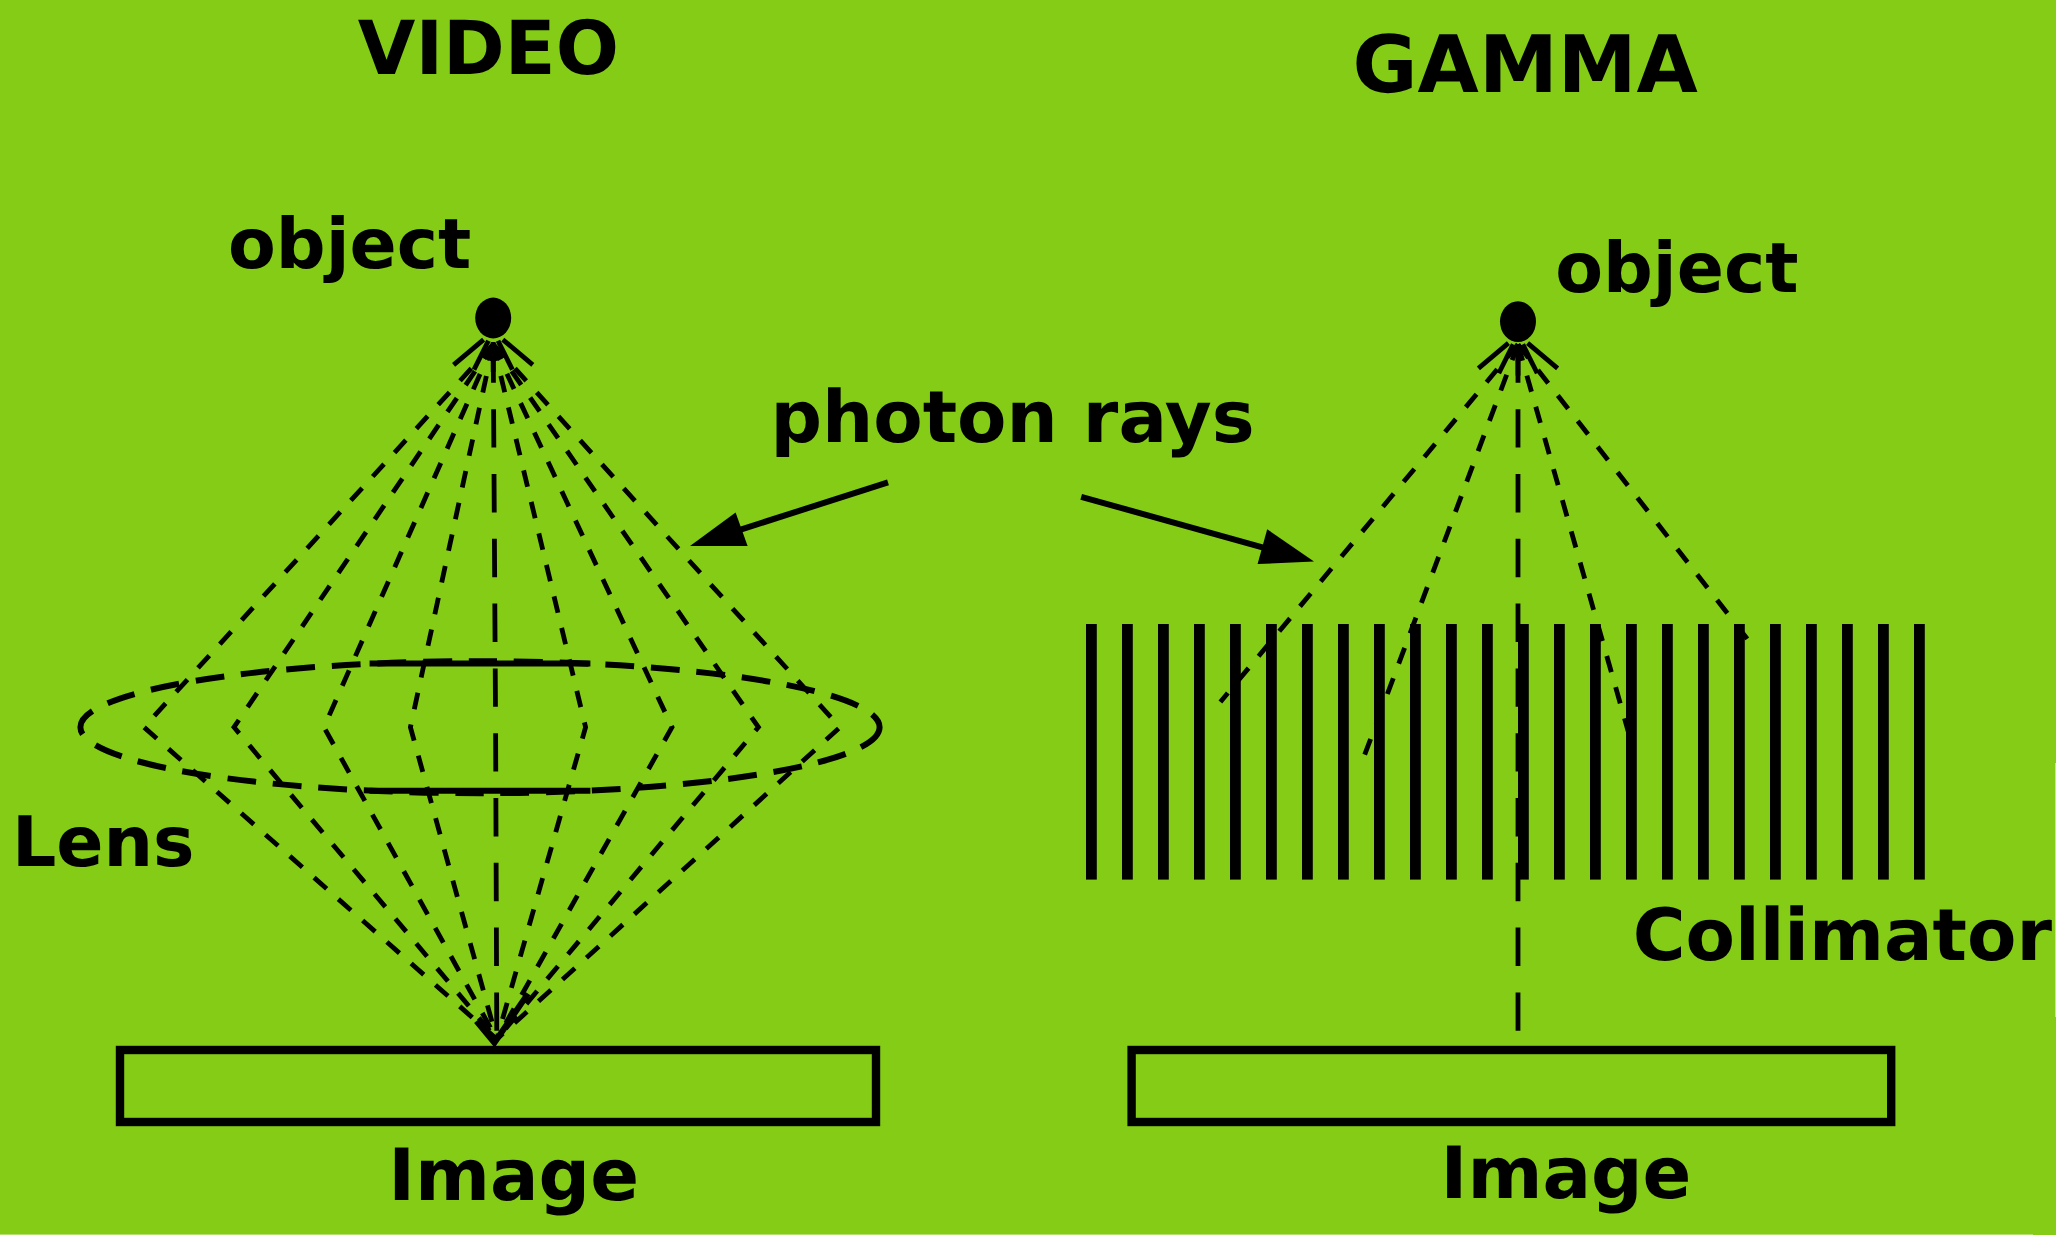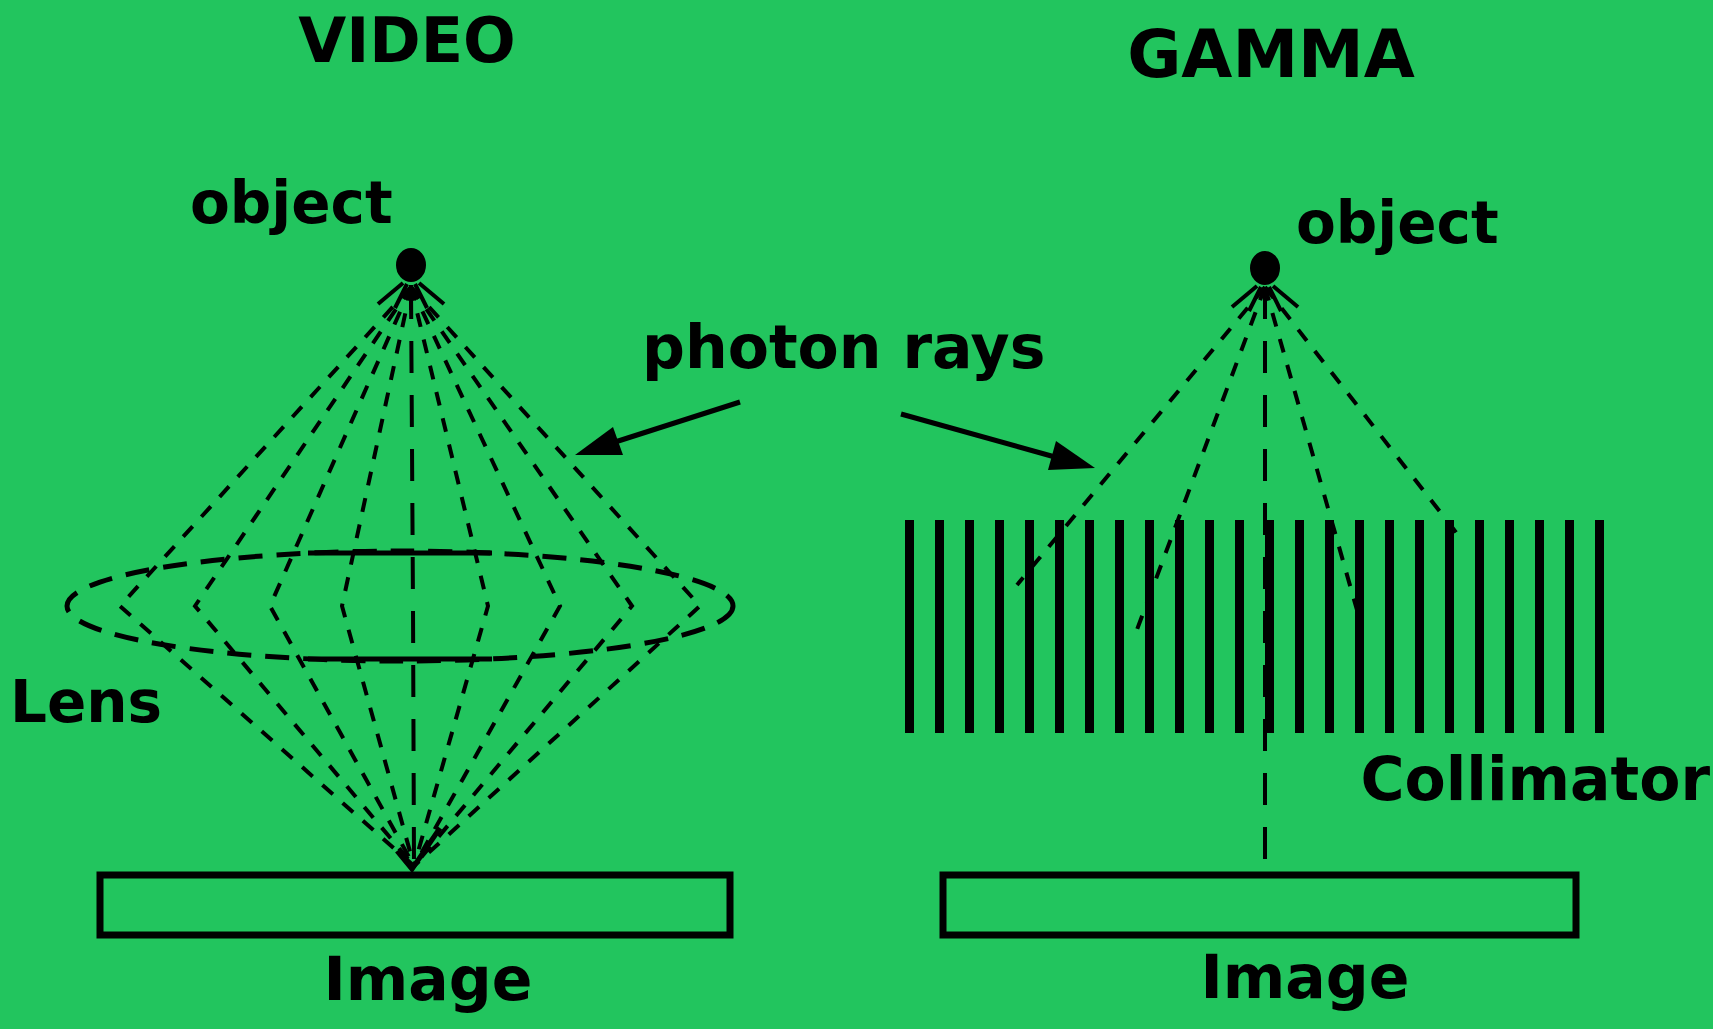--- a/index.html
+++ b/index.html
@@ -4,21 +4,21 @@
 <style>
   html, body {
     margin: 0;
     padding: 0;
     background: #ffffff;
   }
   .stage {
     position: relative;
     width: 1713px;
     height: 1029px;
-    background: #22c55e;
+    background: #84cc16;
     overflow: hidden;
   }
   svg text {
     font-family: "DejaVu Sans", "Liberation Sans", sans-serif;
     font-weight: 700;
     fill: #000000;
   }
   .t-title   { font-size: 62px; }
   .t-title2  { font-size: 66px; }
   .t-label   { font-size: 58px; }

